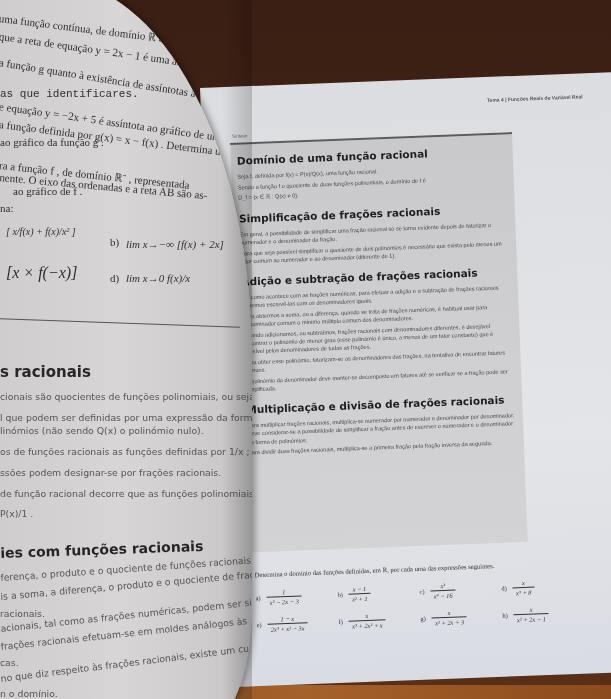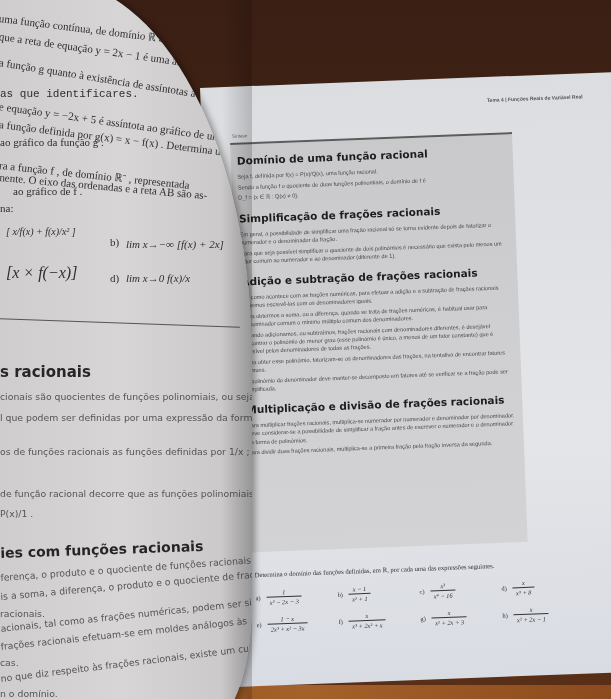--- a/index.html
+++ b/index.html
@@ -201,21 +201,23 @@
     <div class="lp-math" style="left:6px;top:264px;font-size:16px;">[x × f(−x)]</div>
     <div class="lp-math" style="left:110px;top:272px;font-style:normal;">d)</div>
     <div class="lp-math" style="left:126px;top:272px;">lim x→0 f(x)/x</div>
   </div>
 
   <div class="lp-divider"></div>
 
   <div class="lp-h" style="left:10px;top:383px;font-size:15px;">s racionais</div>
   <div class="lp-s" style="left:10px;top:411px;">cionais são quocientes de funções polinomiais, ou seja, são</div>
   <div class="lp-s" style="left:10px;top:432px;">l que podem ser definidas por uma expressão da forma</div>
+  <div class="lp-s" style="left:10px;top:445px;">linómios (não sendo  Q(x)  o polinómio nulo).</div>
   <div class="lp-s" style="left:10px;top:466px;">os de funções racionais as funções definidas por  1/x ; 3x/(x−1)</div>
+  <div class="lp-s" style="left:10px;top:487px;">ssões podem designar-se por frações racionais.</div>
   <div class="lp-s" style="left:10px;top:508px;">de função racional decorre que as funções polinomiais são</div>
   <div class="lp-s" style="left:10px;top:528px;">P(x)/1 .</div>
 
   <div class="lp-h" style="left:10px;top:565px;font-size:14px;transform:rotate(-2deg);transform-origin:0 0;">ies com funções racionais</div>
   <div class="lp-s" style="left:10px;top:592px;transform:rotate(-4deg);transform-origin:0 0;">ferença, o produto e o quociente de funções racionais são</div>
   <div class="lp-s" style="left:10px;top:611px;transform:rotate(-5deg);transform-origin:0 0;">is a soma, a diferença, o produto e o quociente de frações</div>
   <div class="lp-s" style="left:10px;top:628px;">racionais.</div>
   <div class="lp-s" style="left:10px;top:643px;transform:rotate(-6deg);transform-origin:0 0;">acionais, tal como as frações numéricas, podem ser simplificadas</div>
   <div class="lp-s" style="left:10px;top:661px;transform:rotate(-6deg);transform-origin:0 0;">frações racionais efetuam-se em moldes análogos às</div>
   <div class="lp-s" style="left:10px;top:677px;">cas.</div>

